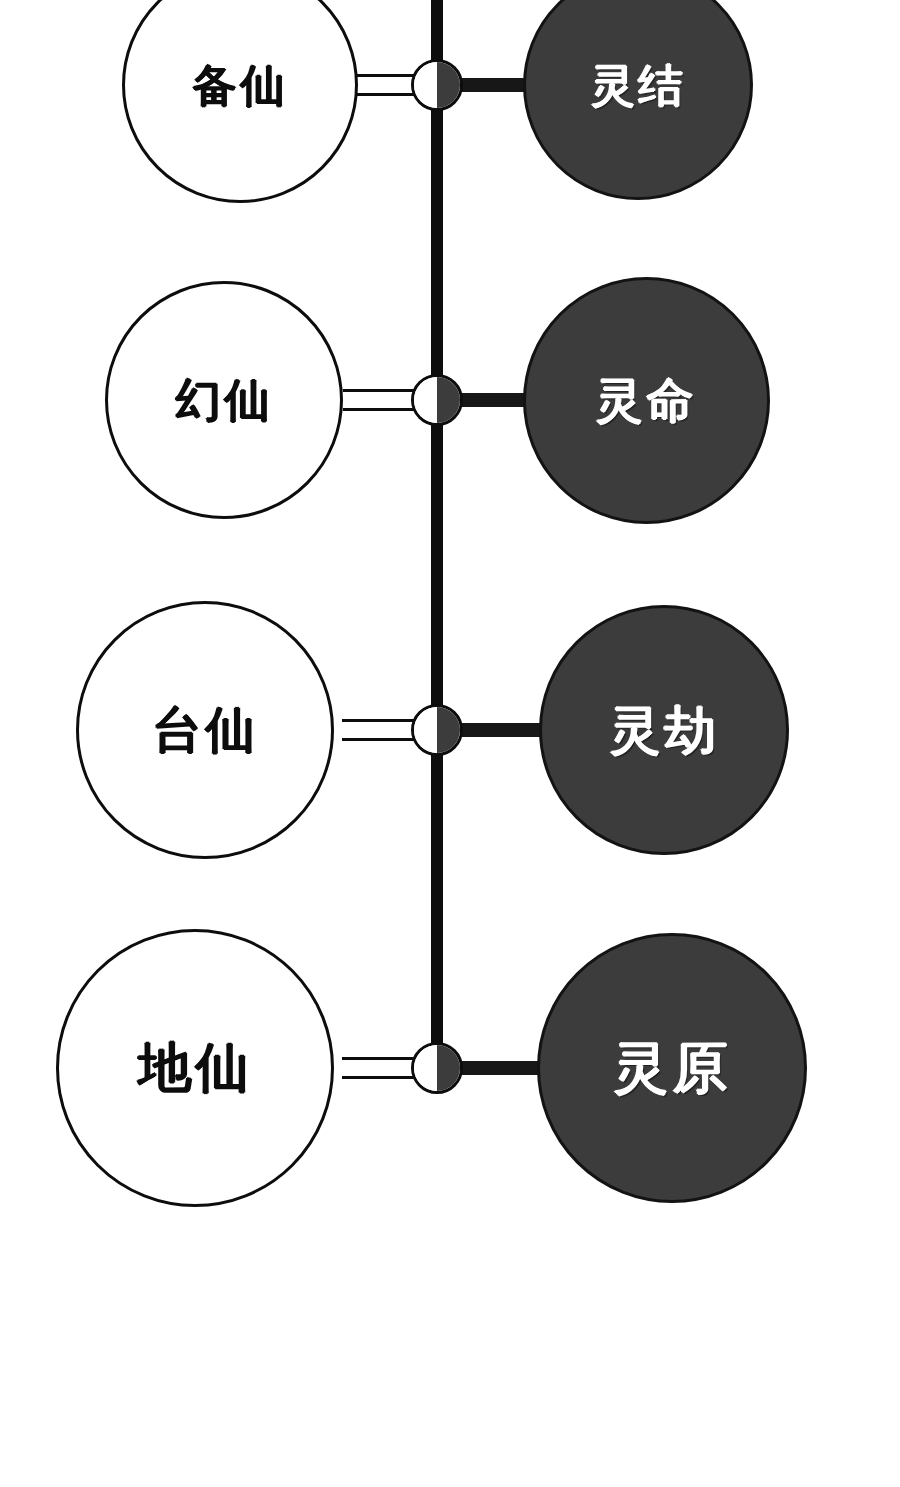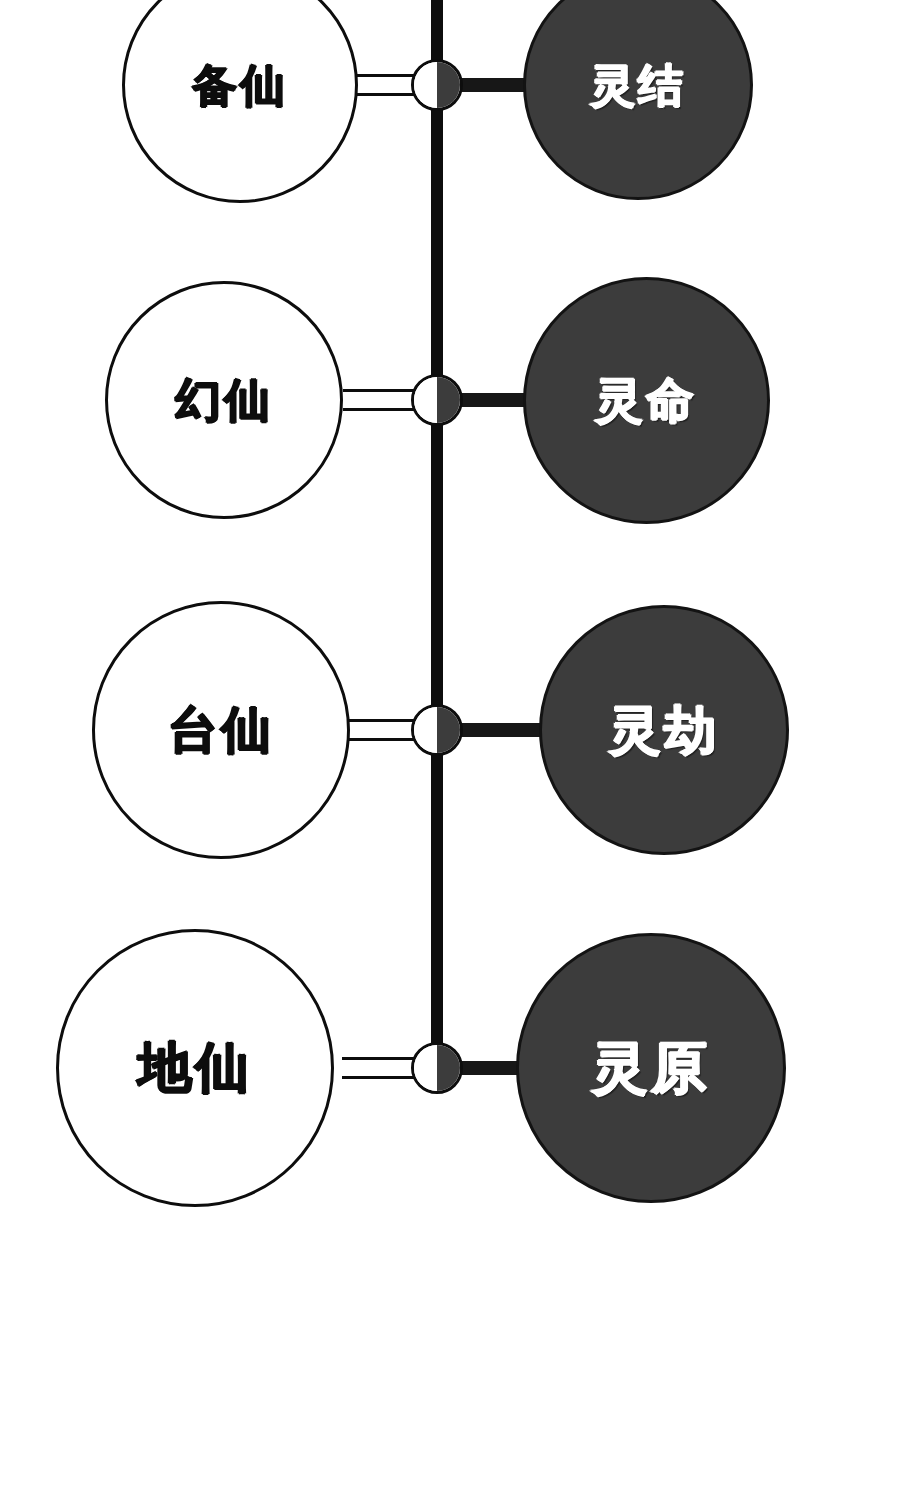--- a/index.html
+++ b/index.html
@@ -48,21 +48,21 @@
     z-index: 6;
   }
   .node.dark {
     background: #3c3c3c;
     border: 3px solid #131313;
     color: #ffffff;
     z-index: 6;
   }
   .node-label {
     display: block;
-    font-weight: 700;
+    font-weight: 400;
     letter-spacing: 0.06em;
     white-space: nowrap;
   }
   .node.light .node-label {
     text-shadow:
        1.2px 0 0 #0d0d0d,
       -1.2px 0 0 #0d0d0d,
        0 1.2px 0 #0d0d0d,
        0 -1.2px 0 #0d0d0d;
   }
@@ -145,38 +145,38 @@
           <span class="node-label" style="font-size: 48px;">灵命</span>
         </div>
         <div class="junction" style="width: 52px; height: 52px; left: 411px; top: 374px;">
           <span class="half-l" style="background: rgb(255, 255, 255);"></span>
           <span class="half-r" style="background: rgb(60, 60, 60);"></span>
         </div>
       </div>
       <div class="row" style="top: 0px;">
         <div class="link-left" style="left: 342px; top: 719px; width: 95px; height: 22px;"></div>
         <div class="link-right" style="left: 437px; top: 723px; width: 108px; height: 14px;"></div>
-        <div class="node light" style="width: 258px; height: 258px; left: 92px; top: 601px;">
+        <div class="node light" style="width: 258px; height: 258px; left: 76px; top: 601px;">
           <span class="node-label" style="font-size: 50px;">台仙</span>
         </div>
         <div class="node dark" style="width: 250px; height: 250px; left: 539px; top: 605px;">
           <span class="node-label" style="font-size: 52px;">灵劫</span>
         </div>
         <div class="junction" style="width: 52px; height: 52px; left: 411px; top: 704px;">
           <span class="half-l" style="background: rgb(255, 255, 255);"></span>
           <span class="half-r" style="background: rgb(60, 60, 60);"></span>
         </div>
       </div>
       <div class="row" style="top: 0px;">
         <div class="link-left" style="left: 342px; top: 1057px; width: 95px; height: 22px;"></div>
         <div class="link-right" style="left: 437px; top: 1061px; width: 106px; height: 14px;"></div>
         <div class="node light" style="width: 278px; height: 278px; left: 56px; top: 929px;">
           <span class="node-label" style="font-size: 54px;">地仙</span>
         </div>
-        <div class="node dark" style="width: 270px; height: 270px; left: 516px; top: 933px;">
+        <div class="node dark" style="width: 270px; height: 270px; left: 537px; top: 933px;">
           <span class="node-label" style="font-size: 56px;">灵原</span>
         </div>
         <div class="junction" style="width: 52px; height: 52px; left: 411px; top: 1042px;">
           <span class="half-l" style="background: rgb(255, 255, 255);"></span>
           <span class="half-r" style="background: rgb(60, 60, 60);"></span>
         </div>
       </div>
     </div>
 
 </div>

